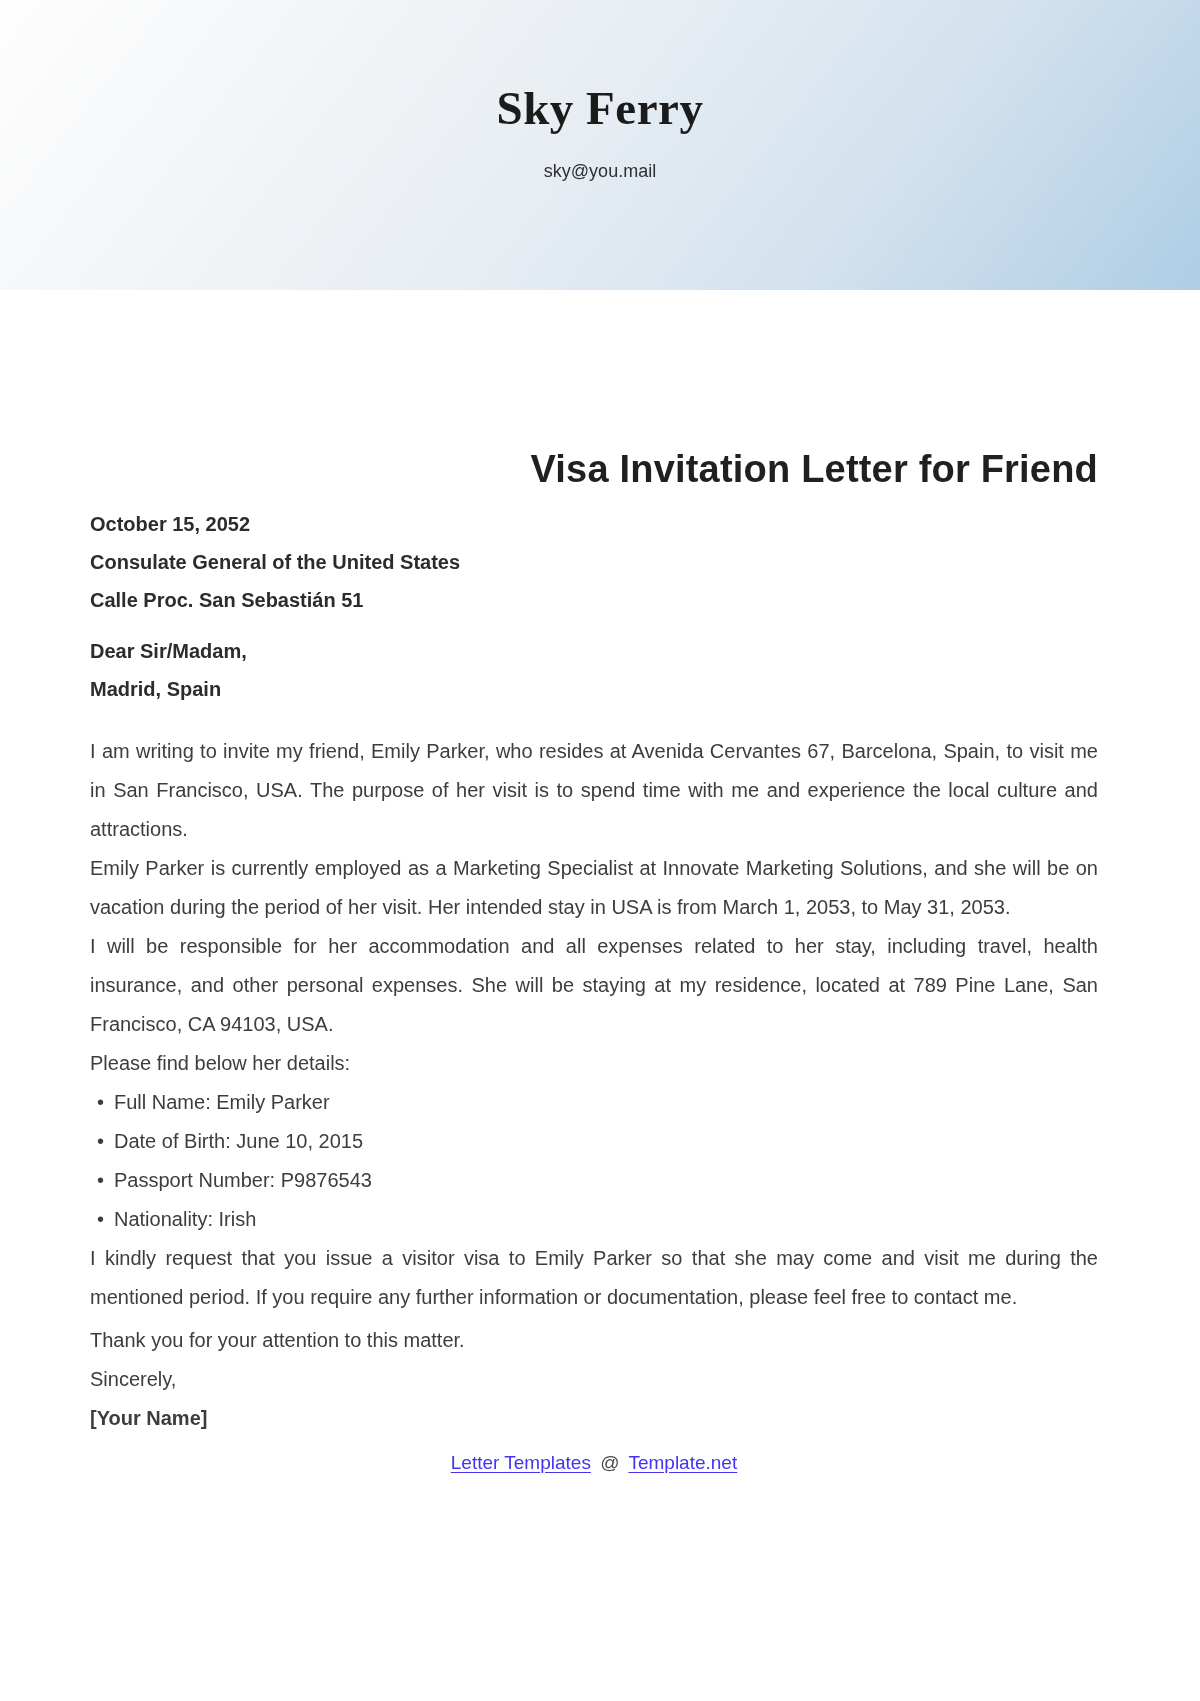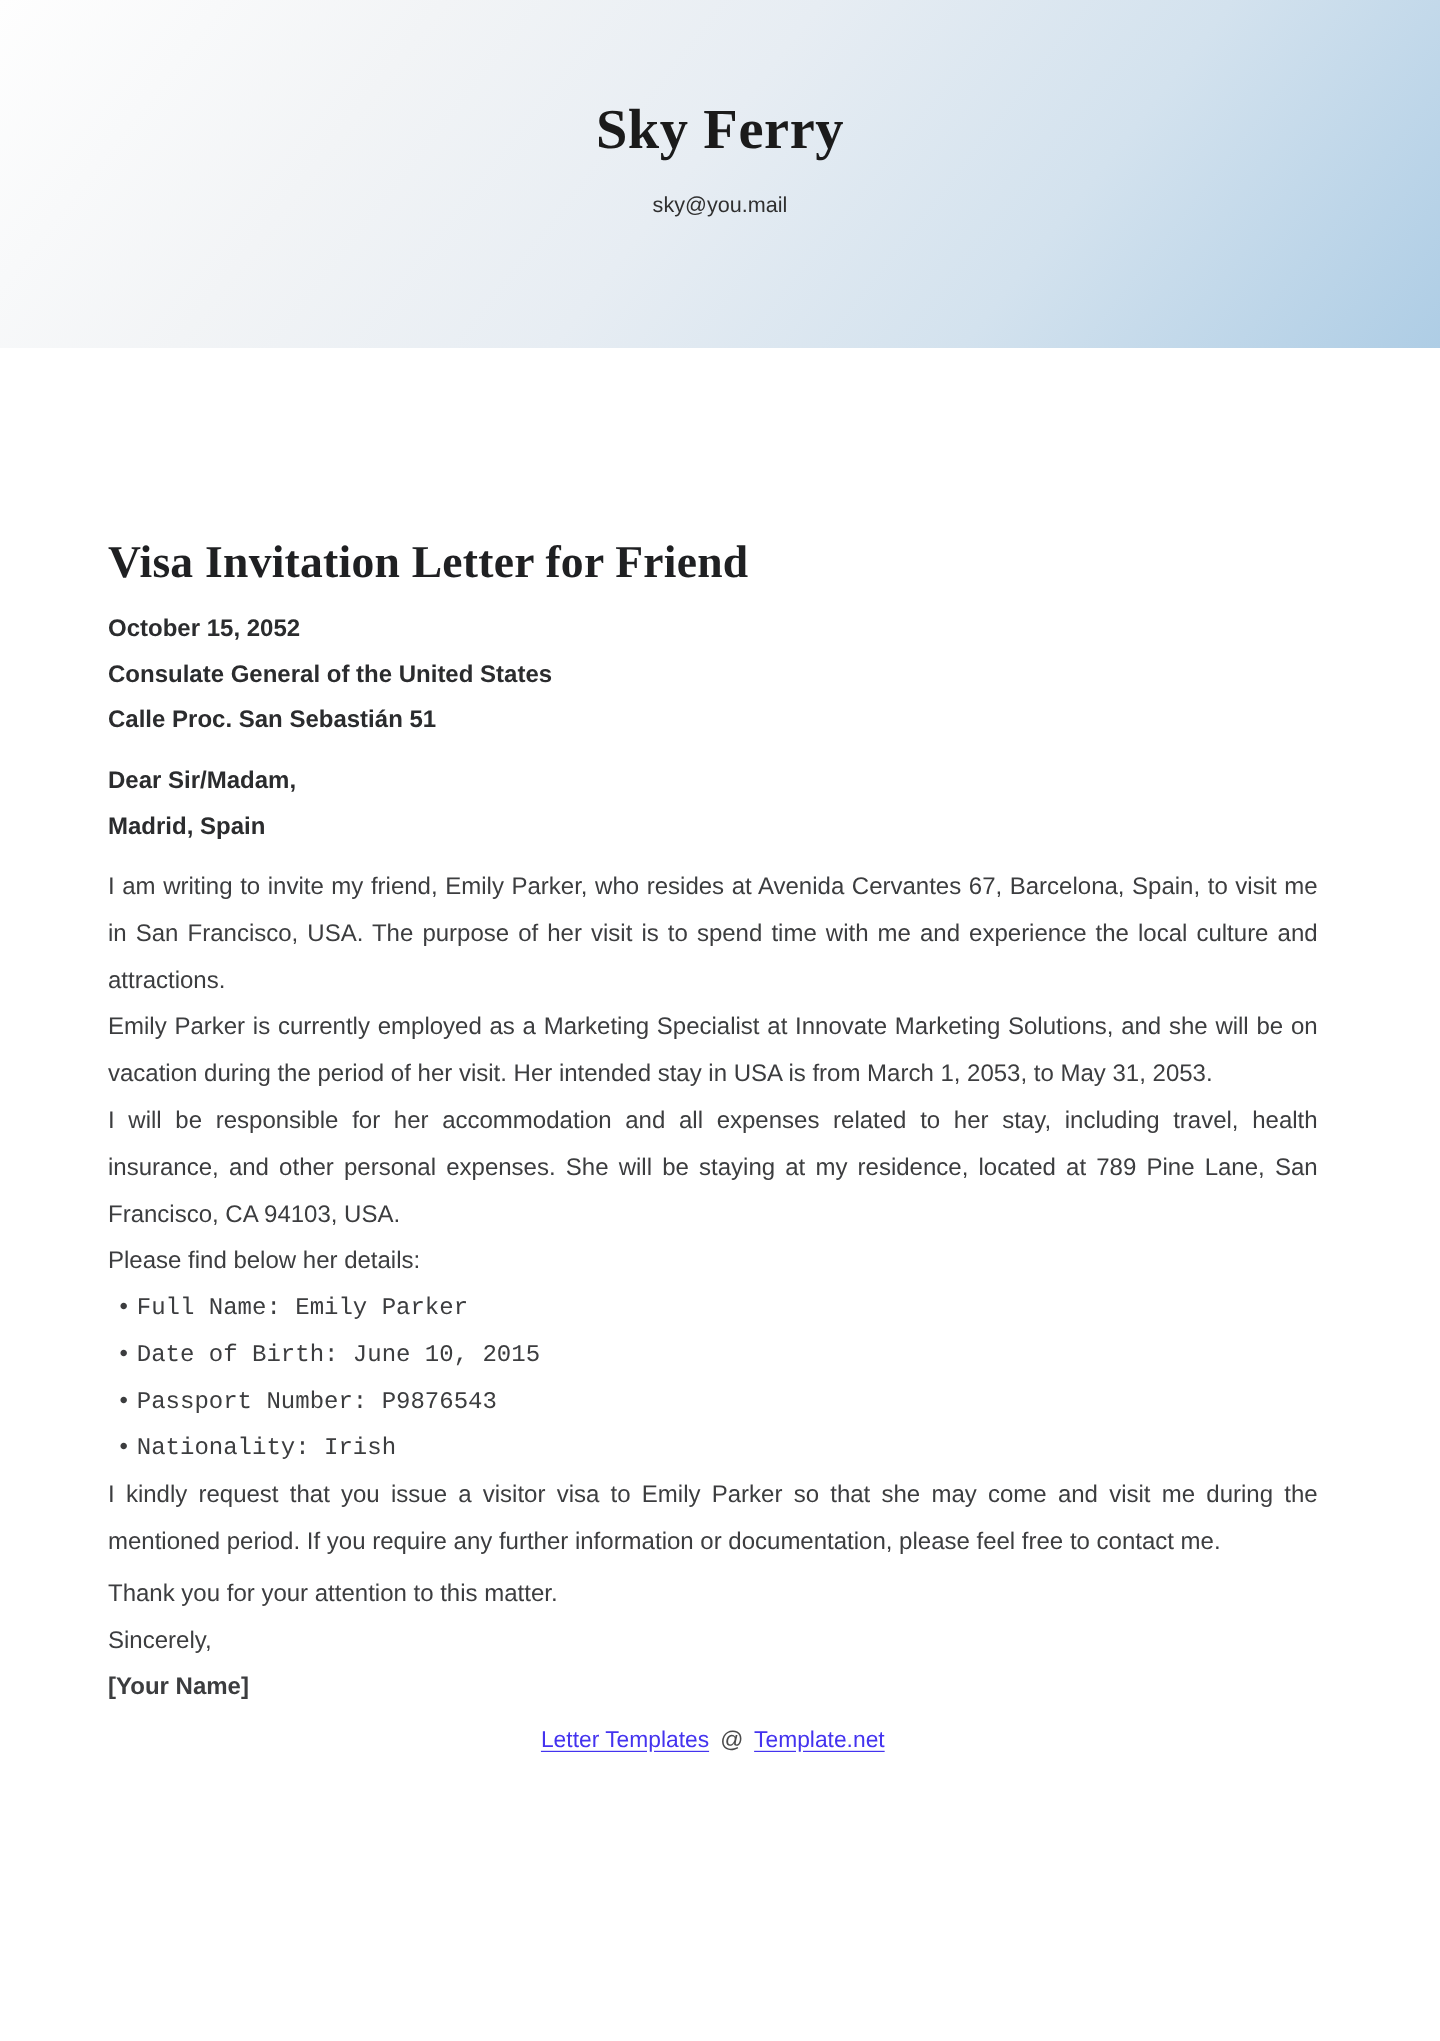--- a/index.html
+++ b/index.html
@@ -41,52 +41,50 @@
     color: #303030;
   }
 
   
   .content {
     width: 1008px;
     margin-left: 90px;
   }
   .title {
     margin-top: 158px;
-    text-align: left;
+    text-align: right;
     font-size: 38px;
     font-weight: 700;
     letter-spacing: 0.2px;
     color: #1f2022;
     line-height: 1.15;
-    font-family: Liberation Serif, serif;
   }
   .meta { margin-top: 13px; }
   .meta-line {
     font-size: 20px;
     font-weight: 700;
     line-height: 38px;
     color: #2b2c2e;
   }
   .meta.gap { margin-top: 13px; }
 
-  .bodytext { margin-top: 12px; }
+  .bodytext { margin-top: 24px; }
   .bodytext p {
     font-size: 20px;
     line-height: 39px;
     color: #3c3d3f;
     text-align: justify;
   }
   .details { list-style: none; }
   .details li {
     position: relative;
     padding-left: 24px;
     font-size: 20px;
     line-height: 39px;
     color: #3c3d3f;
-    font-family: Liberation Mono, monospace;
   }
   .details li::before {
     content: "\2022";
     position: absolute;
     left: 7px;
     top: 0;
     color: #3c3d3f;
   }
   .mt { margin-top: 4px; }
   .signature {

